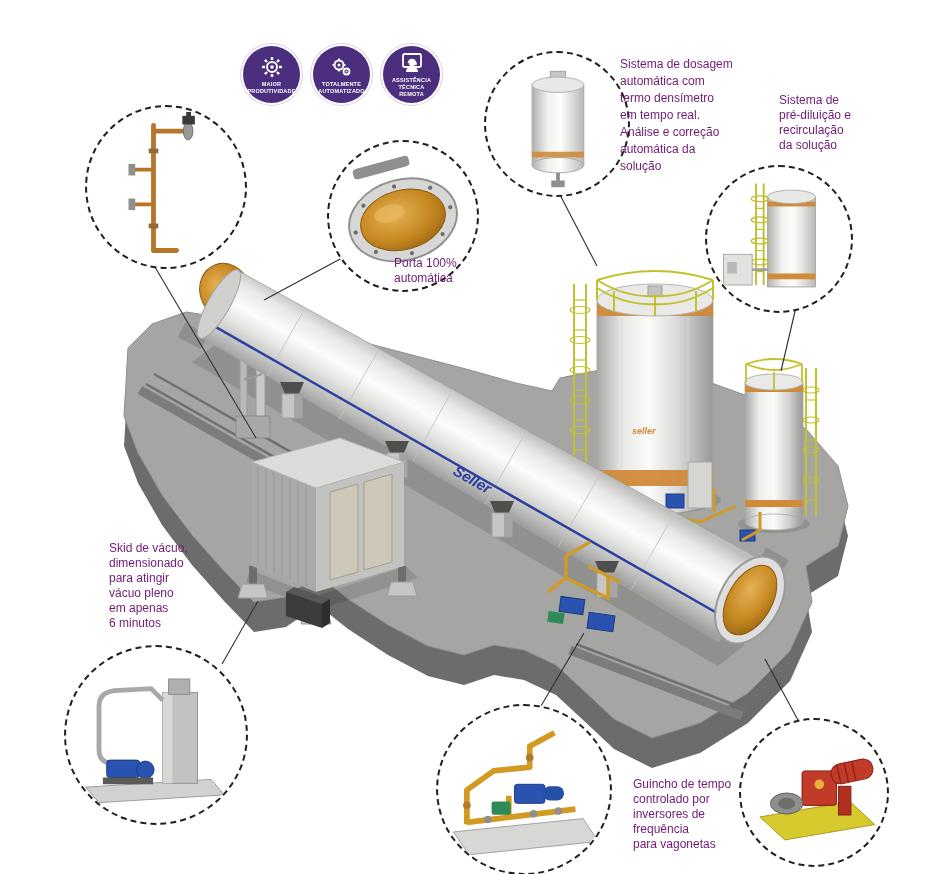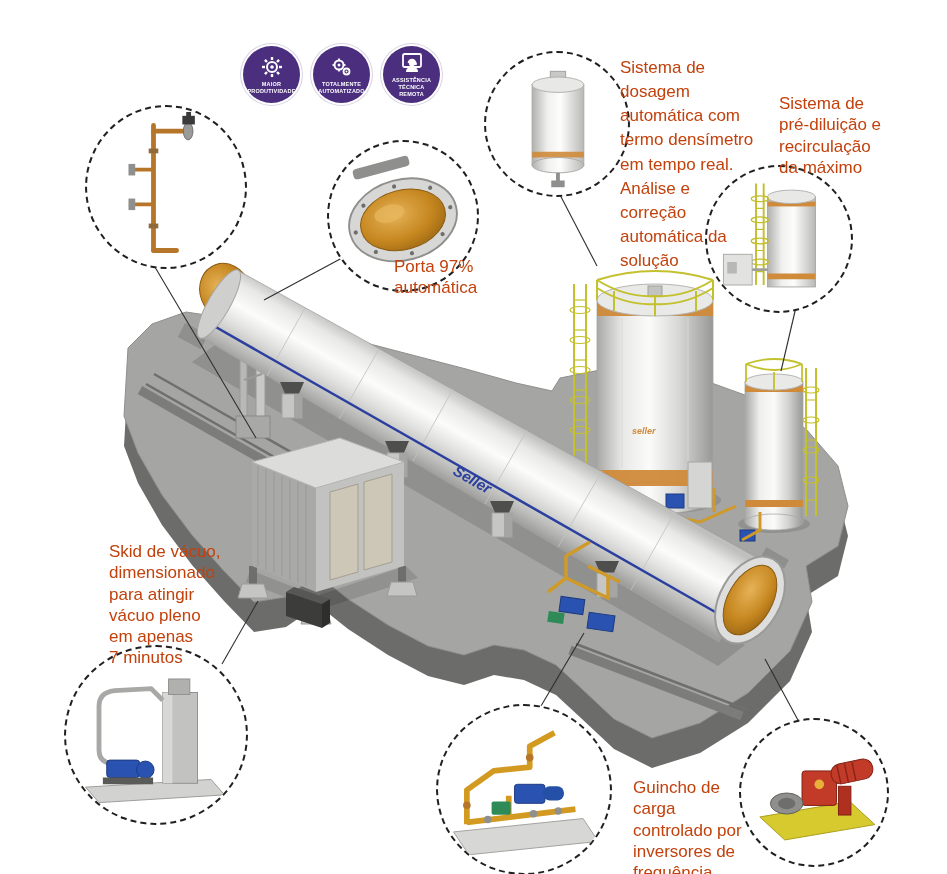--- a/index.html
+++ b/index.html
@@ -15,21 +15,21 @@
   .badge-icon { display:block; height:24px; }
   .badge-label {
     font-size:5.5px; font-weight:bold; text-align:center; line-height:1.25;
     white-space:pre-line; letter-spacing:.2px;
   }
   .callout {
     position:absolute; border:2px dashed #1f1f1f; border-radius:50%;
     background:#fff; overflow:hidden; display:flex; align-items:center; justify-content:center;
   }
   .label {
-    position:absolute; font-size:17px; line-height:1.25; color:#c2410c;
+    position:absolute; font-size:12px; line-height:1.25; color:#701a75;
     white-space:pre-line;
   }
   .label.lh-lg { line-height:1.42; }
 </style>
 </head>
 <body>
 
 <div id="app">
 
   <svg class="scene-svg" width="947" height="874" viewBox="0 0 947 874">
@@ -455,38 +455,38 @@
         <line x1="106" y1="41" x2="106" y2="61" stroke="#8a2418" stroke-width="1.5"></line>
         <line x1="114" y1="41" x2="114" y2="61" stroke="#8a2418" stroke-width="1.5"></line>
       </g>
       <ellipse cx="44" cy="84" rx="17" ry="11" fill="#8f8f8d" stroke="#5f5f5d"></ellipse>
       <ellipse cx="44" cy="84" rx="9" ry="6" fill="#6e6e6c"></ellipse>
       <rect x="98" y="66" width="13" height="30" fill="#b03020" stroke="#7e1f12"></rect>
       <circle cx="78" cy="64" r="5" fill="#e8b23a"></circle>
     </svg>
   </div>
 
-  <div class="label" style="left:394px;top:256px;width:92px">Porta 97%
+  <div class="label" style="left:394px;top:256px;width:92px">Porta 100%
 automática</div>
   <div class="label lh-lg" style="left:620px;top:56px;width:140px">Sistema de dosagem
 automática com
 termo densímetro
 em tempo real.
 Análise e correção
 automática da
 solução</div>
   <div class="label" style="left:779px;top:93px;width:108px">Sistema de
 pré-diluição e
 recirculação
-da máximo</div>
+da solução</div>
   <div class="label" style="left:109px;top:541px;width:126px">Skid de vácuo,
 dimensionado
 para atingir
 vácuo pleno
 em apenas
-7 minutos</div>
-  <div class="label" style="left:633px;top:777px;width:132px">Guincho de carga
+6 minutos</div>
+  <div class="label" style="left:633px;top:777px;width:132px">Guincho de tempo
 controlado por
 inversores de
 frequência
 para vagonetas</div>
 
 </div>
 
 </body></html>

